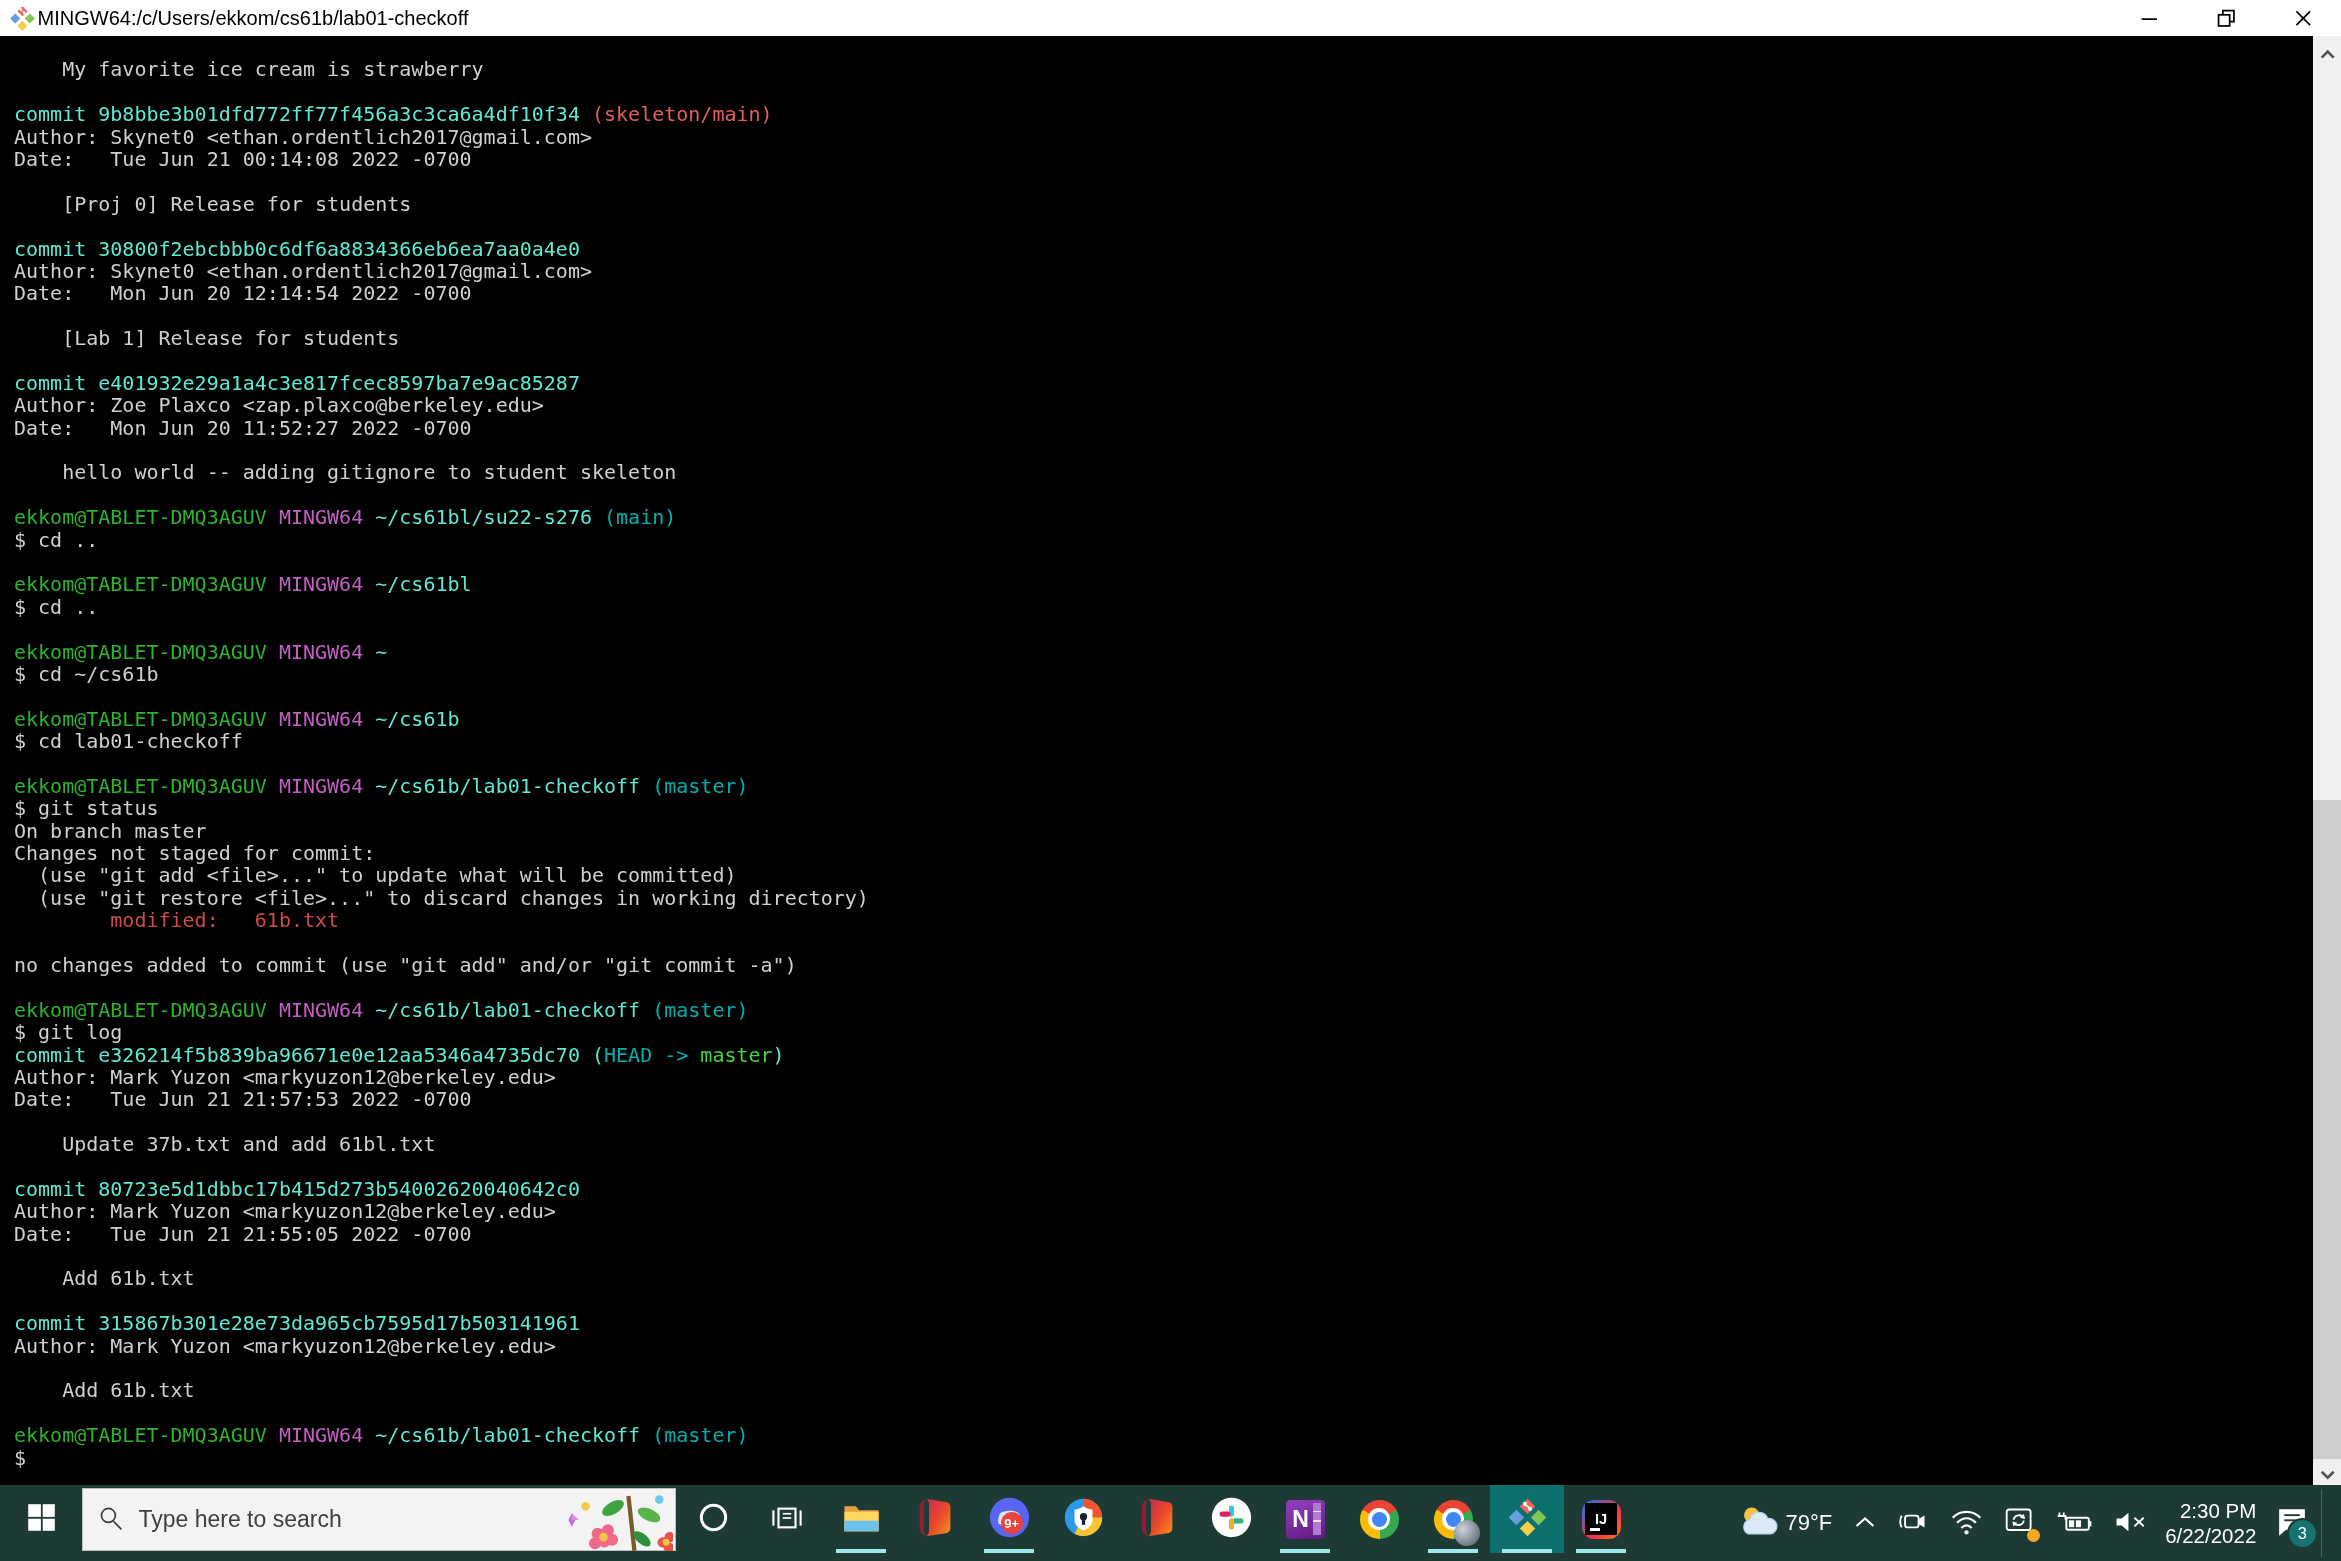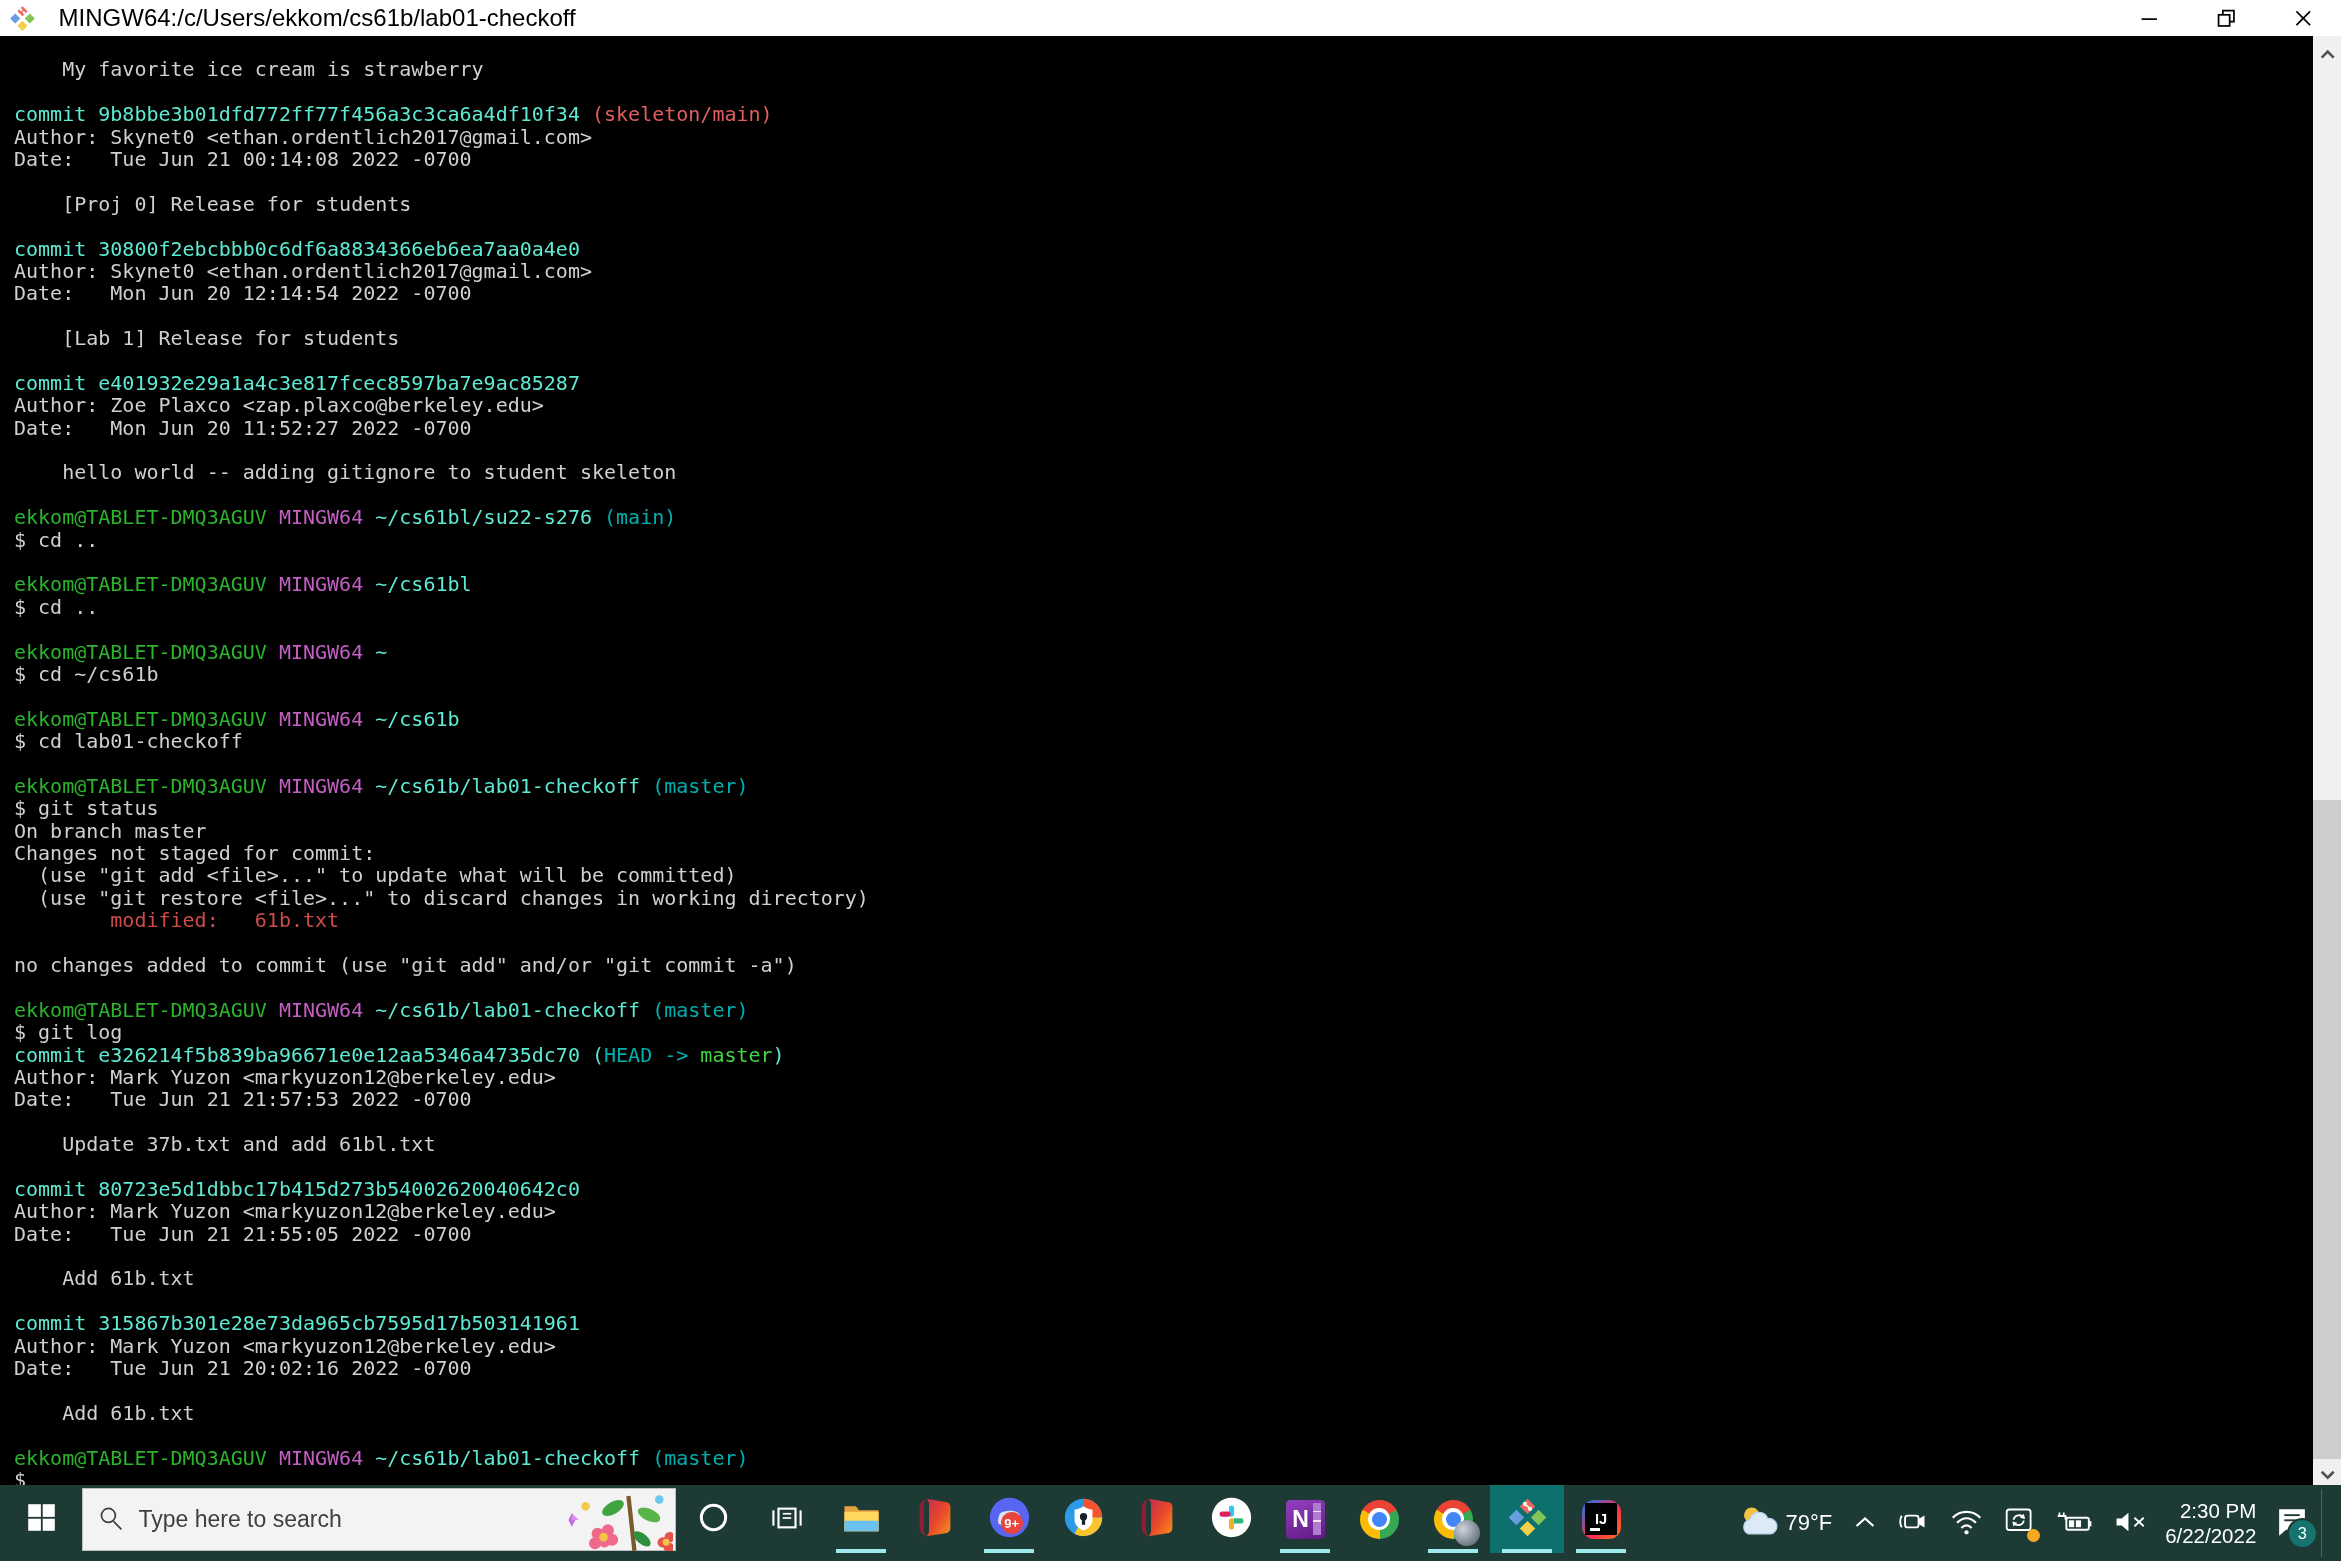--- a/index.html
+++ b/index.html
@@ -3,21 +3,21 @@
 <meta charset="utf-8">
 <style>
   html,body{margin:0;padding:0;}
   body{width:2342px;height:1561px;position:relative;overflow:hidden;background:#000;
        font-family:"Liberation Sans", sans-serif;}
 
   
   .titlebar{position:absolute;top:0;left:0;width:2342px;height:36px;background:#ffffff;
             display:flex;align-items:center;}
   .titlebar .app-icon{width:27px;height:27px;margin-left:8.6px;flex:0 0 auto;}
-  .titlebar .title-text{margin-left:23px;font-size:24px;color:#000;white-space:nowrap;}
+  .titlebar .title-text{margin-left:2px;font-size:20px;color:#000;white-space:nowrap;}
   .win-controls{position:absolute;right:0;top:0;height:36px;display:flex;}
   .win-btn{width:77px;height:36px;display:flex;align-items:center;justify-content:center;}
 
   
   .terminal{position:absolute;top:36px;left:0;width:2313px;height:1457px;background:#000;
             overflow:hidden;padding-left:14px;box-sizing:border-box;}
   .tline{height:22.4px;line-height:22.4px;font-family:"DejaVu Sans Mono","Liberation Mono",monospace;
          font-size:20px;white-space:pre;}
   .c-fg{color:#d0d0d0;} .c-green{color:#2cb42c;} .c-bgreen{color:#42d442;}
   .c-yellow{color:#5eead4;} .c-magenta{color:#c35fc3;} .c-cyan{color:#00b0b0;}
@@ -170,21 +170,20 @@
       <div class="tline"><span class="c-fg">    Update 37b.txt and add 61bl.txt</span></div>
       <div class="tline"></div>
       <div class="tline"><span class="c-yellow">commit 80723e5d1dbbc17b415d273b54002620040642c0</span></div>
       <div class="tline"><span class="c-fg">Author: Mark Yuzon &lt;markyuzon12@berkeley.edu&gt;</span></div>
       <div class="tline"><span class="c-fg">Date:   Tue Jun 21 21:55:05 2022 -0700</span></div>
       <div class="tline"></div>
       <div class="tline"><span class="c-fg">    Add 61b.txt</span></div>
       <div class="tline"></div>
       <div class="tline"><span class="c-yellow">commit 315867b301e28e73da965cb7595d17b503141961</span></div>
       <div class="tline"><span class="c-fg">Author: Mark Yuzon &lt;markyuzon12@berkeley.edu&gt;</span></div>
-      <div class="tline"><span class="c-fg">Date:   Tue Jun 21 20:02:16 2022 -0700</span></div>
       <div class="tline"></div>
       <div class="tline"><span class="c-fg">    Add 61b.txt</span></div>
       <div class="tline"></div>
       <div class="tline"><span class="c-green">ekkom@TABLET-DMQ3AGUV </span><span class="c-magenta">MINGW64 </span><span class="c-yellow">~/cs61b/lab01-checkoff </span><span class="c-cyan">(master)</span></div>
       <div class="tline"><span class="c-fg">$</span></div>
     </div>
 </div>
 
 <div class="scrollbar">
   <div class="sb-arrow sb-up">

